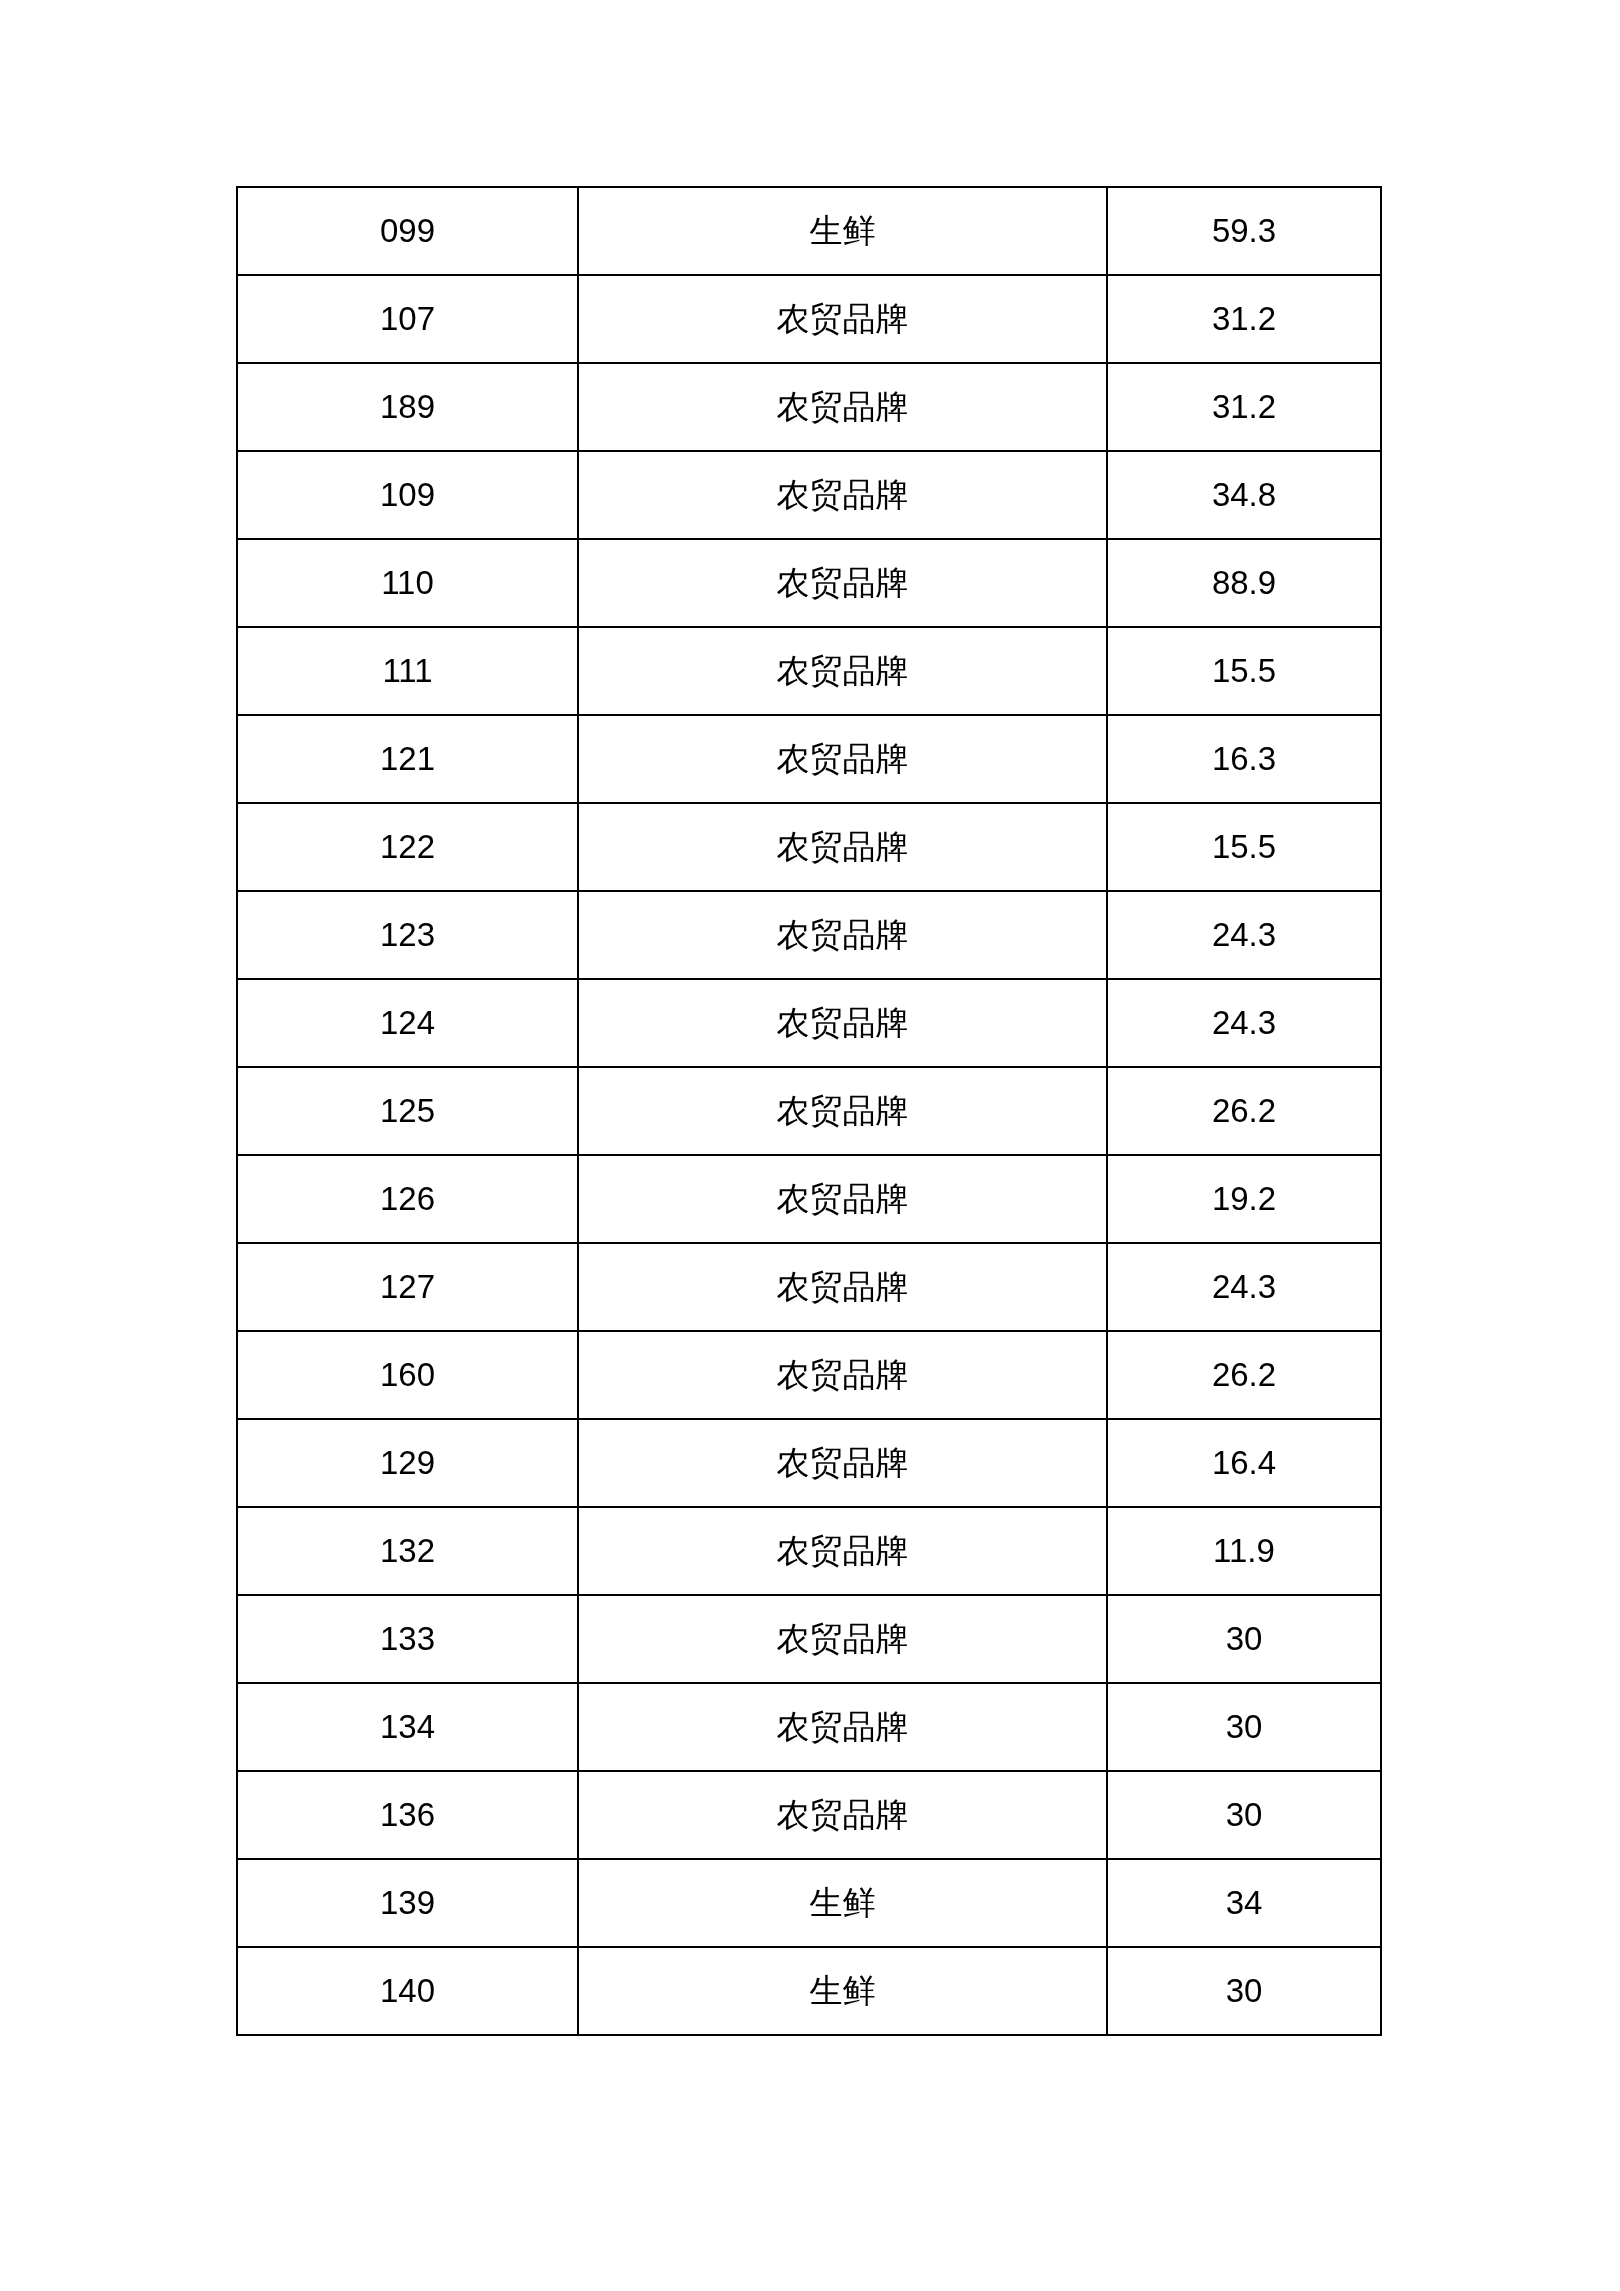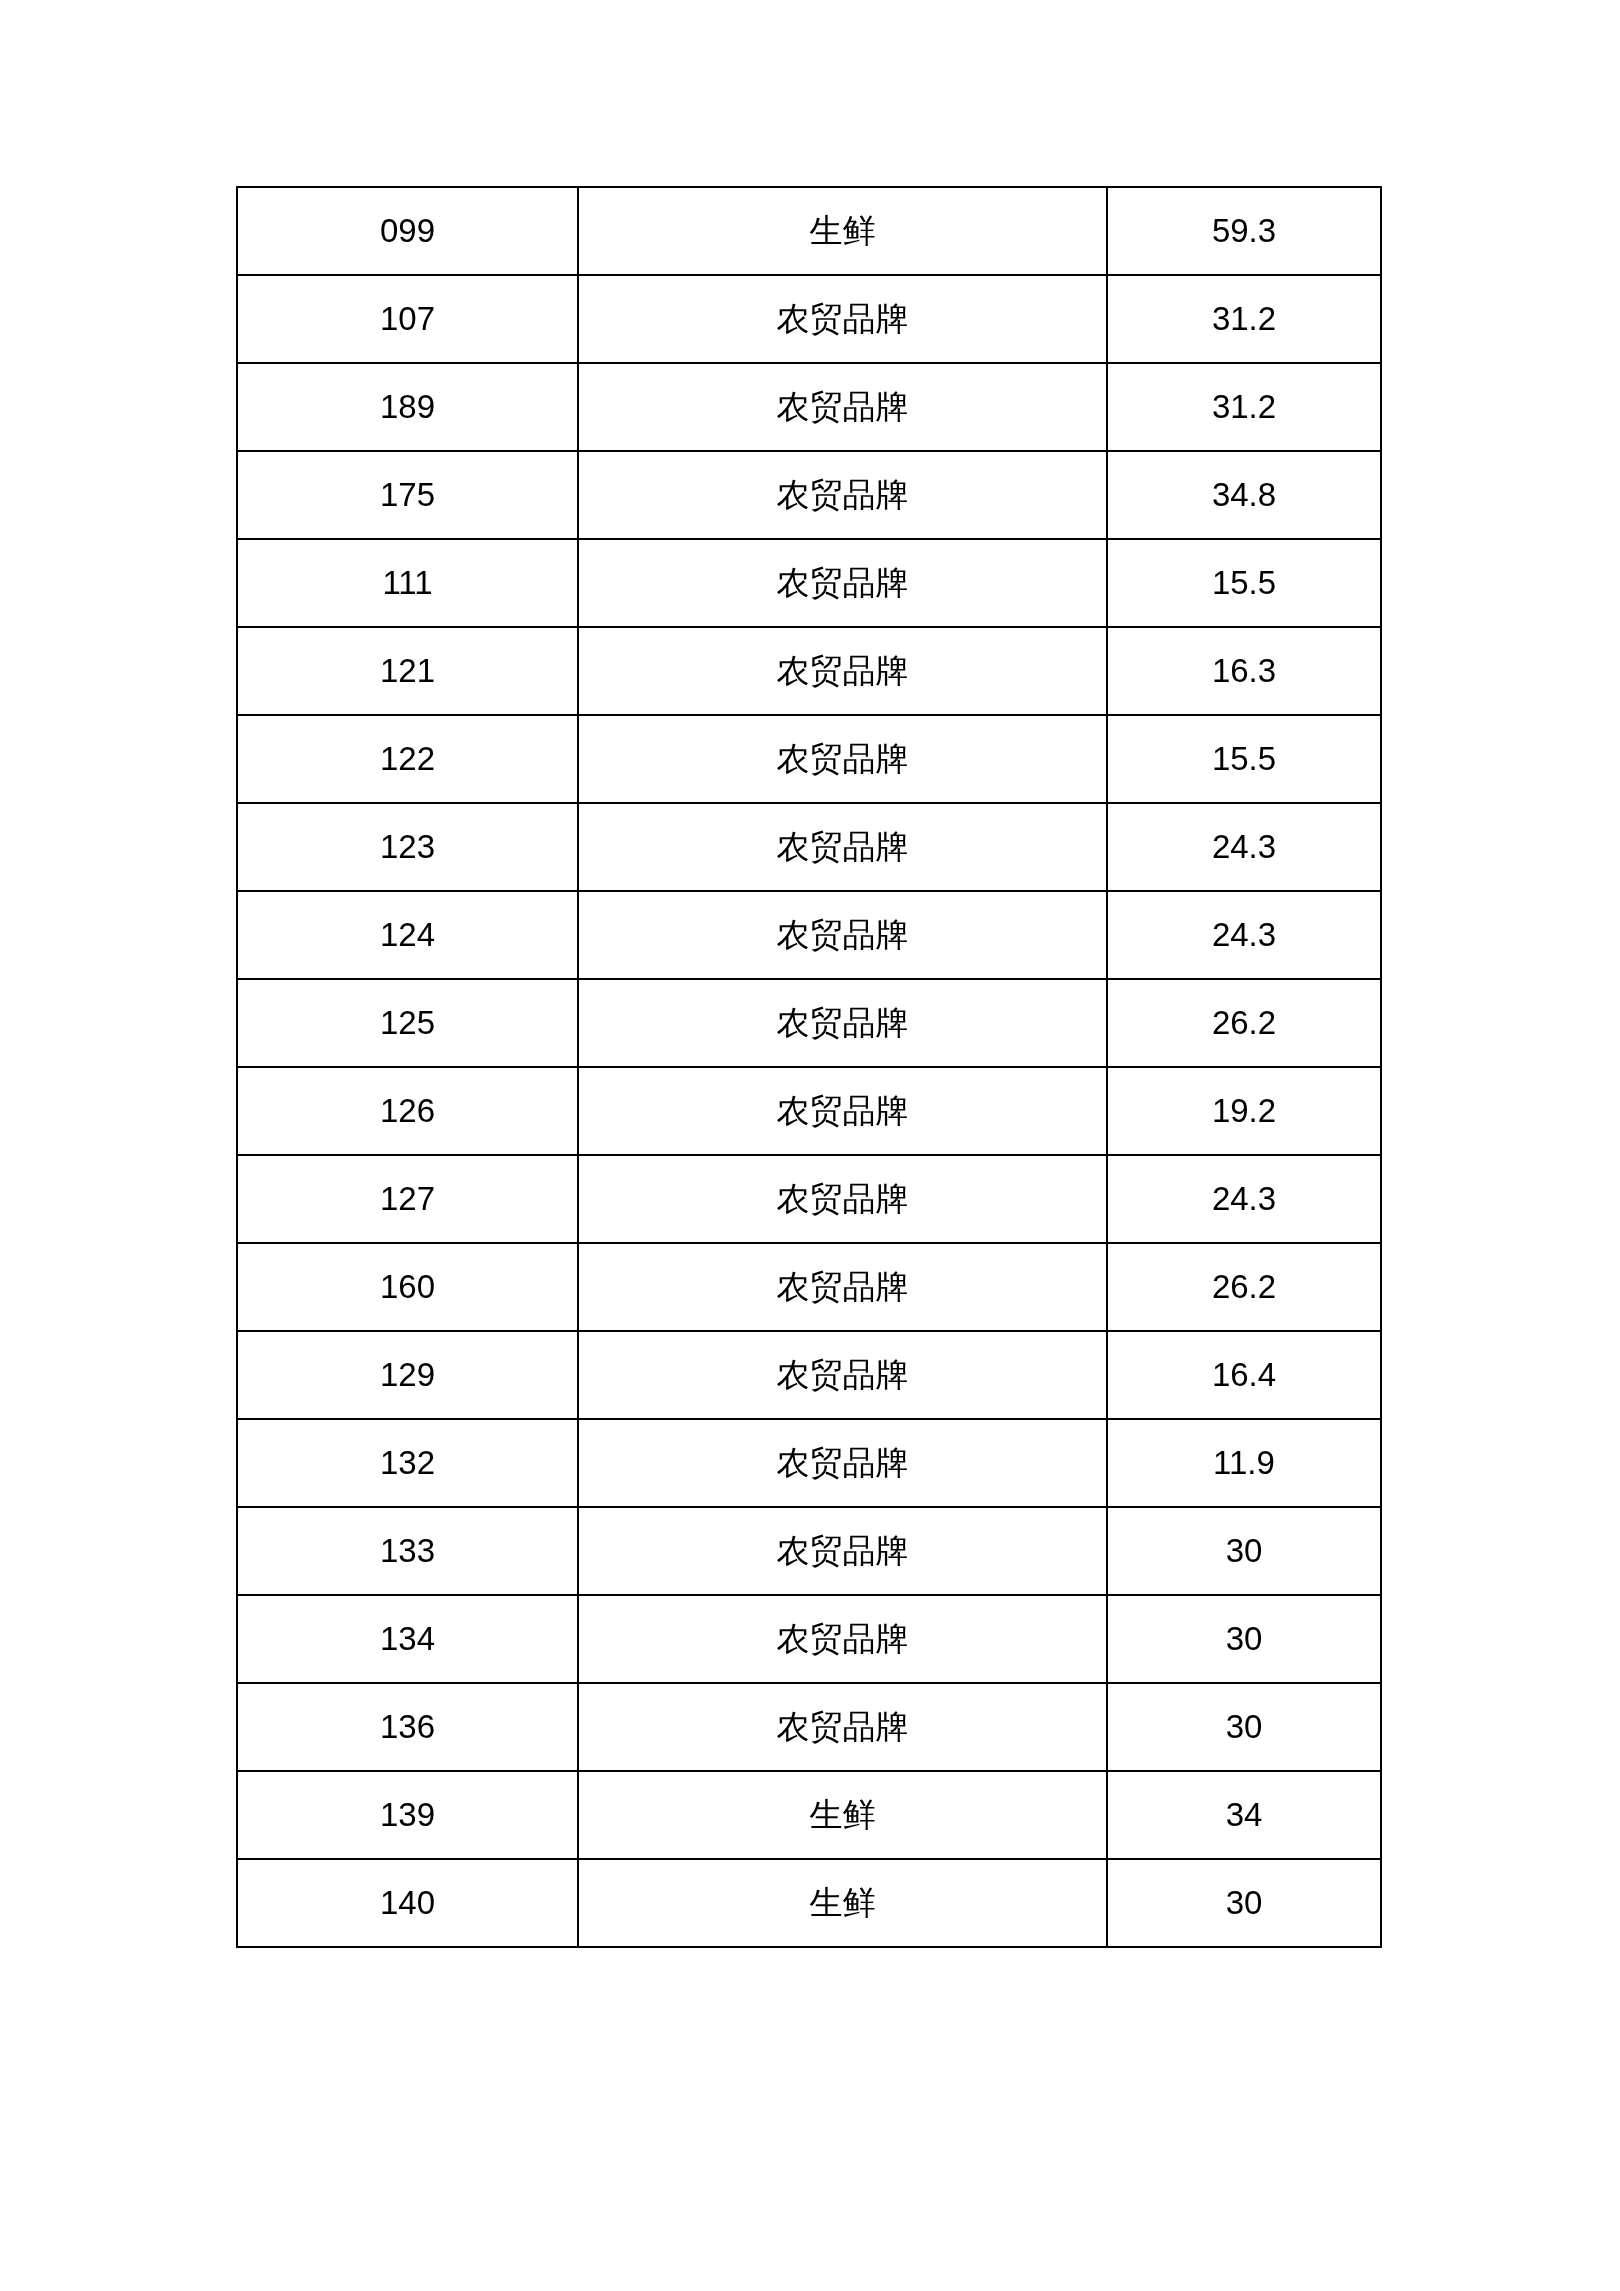--- a/index.html
+++ b/index.html
@@ -69,23 +69,28 @@
             <td>107</td>
             <td>农贸品牌</td>
             <td>31.2</td>
           </tr>
           <tr>
             <td>189</td>
             <td>农贸品牌</td>
             <td>31.2</td>
           </tr>
           <tr>
-            <td>175</td>
+            <td>109</td>
             <td>农贸品牌</td>
             <td>34.8</td>
+          </tr>
+          <tr>
+            <td>110</td>
+            <td>农贸品牌</td>
+            <td>88.9</td>
           </tr>
           <tr>
             <td>111</td>
             <td>农贸品牌</td>
             <td>15.5</td>
           </tr>
           <tr>
             <td>121</td>
             <td>农贸品牌</td>
             <td>16.3</td>

